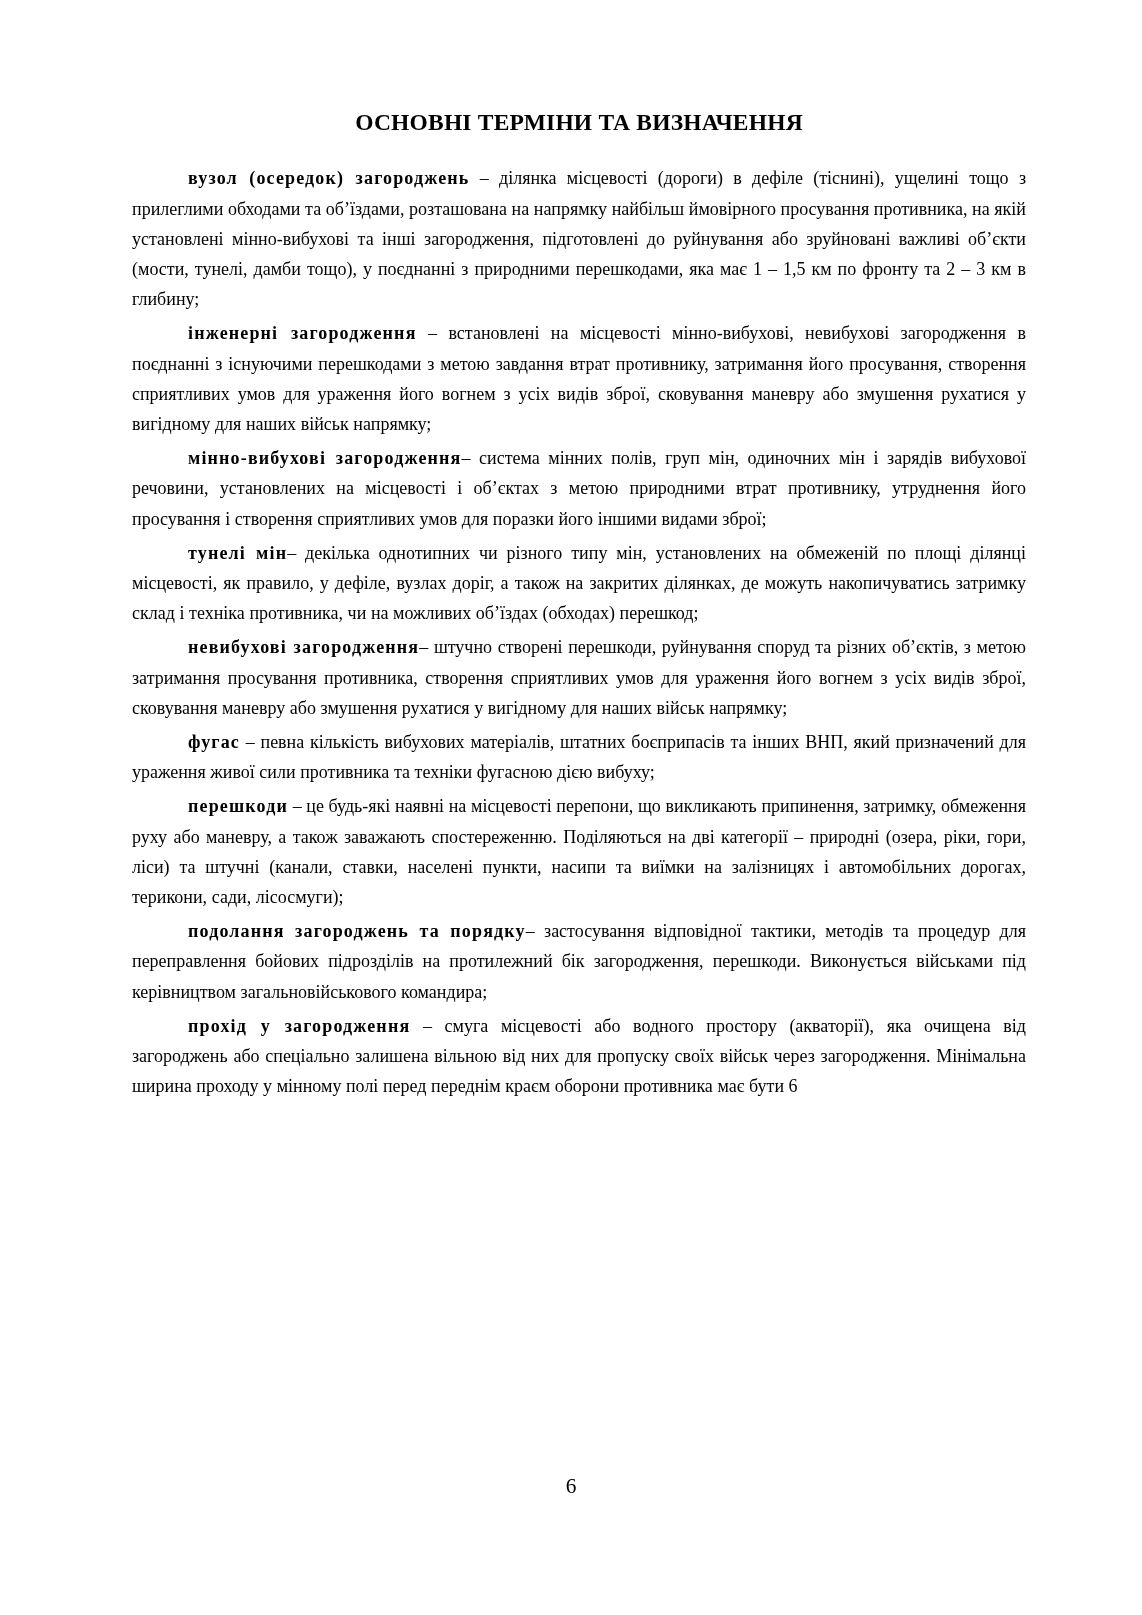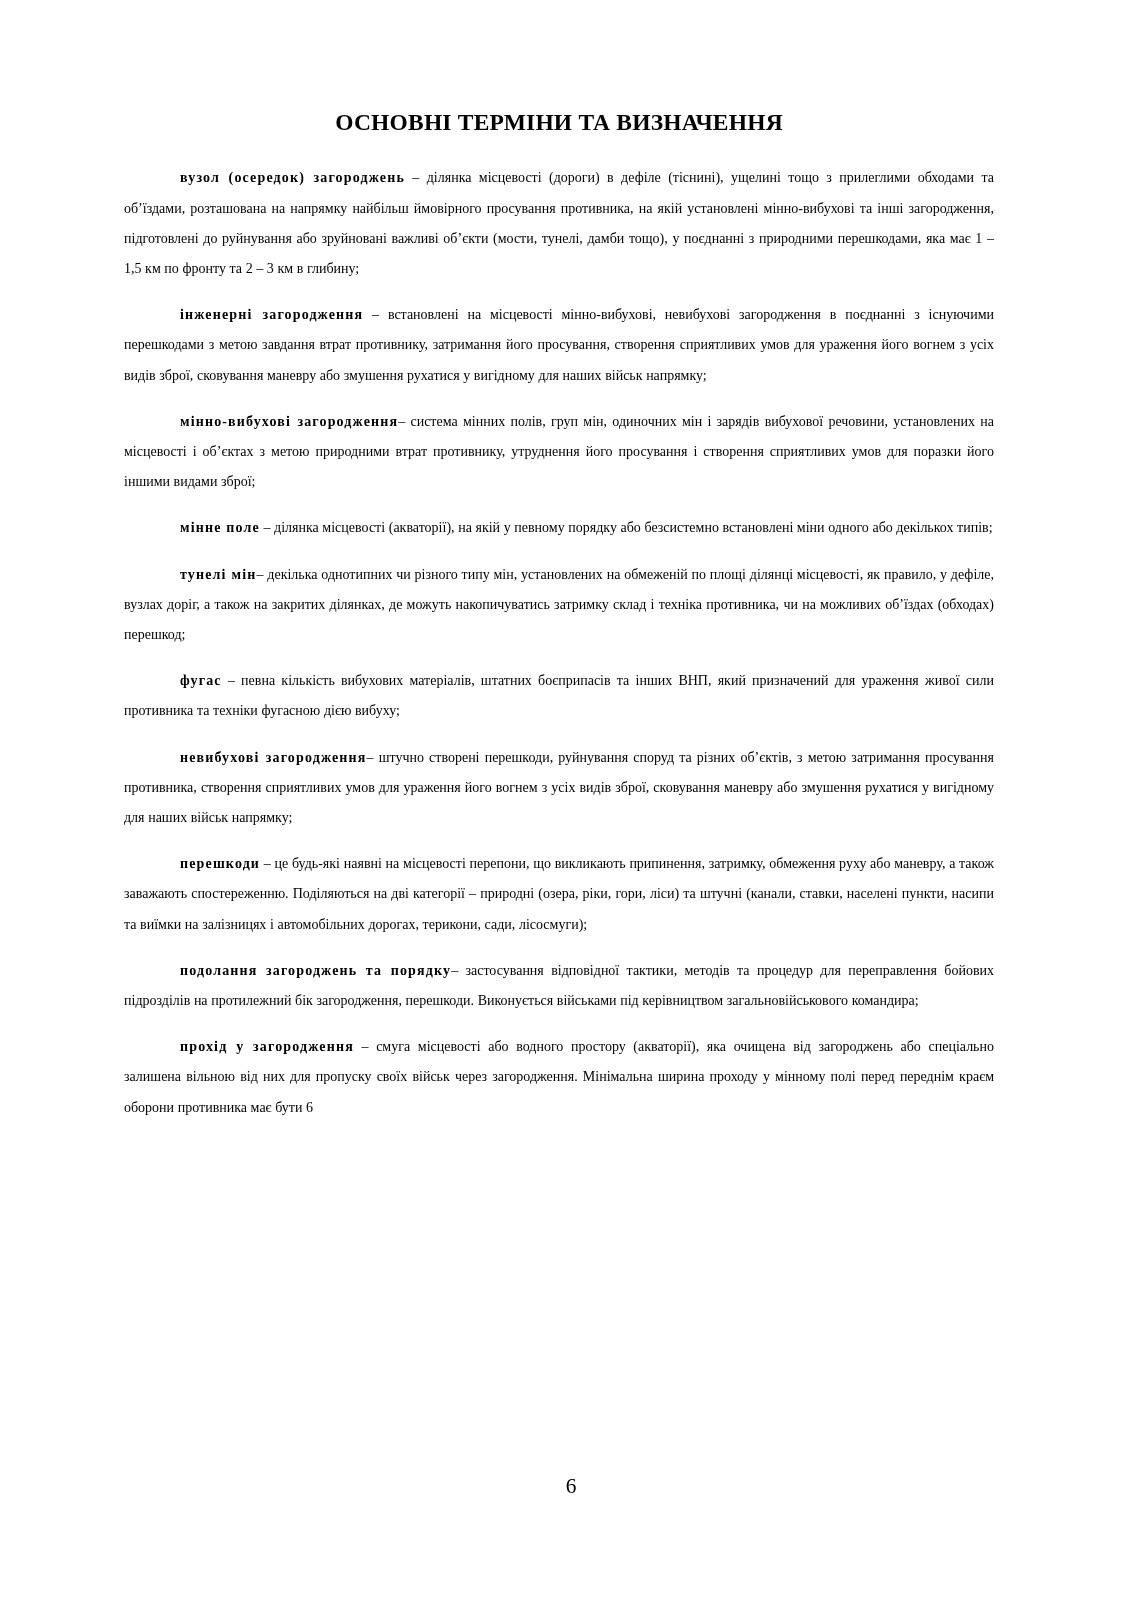--- a/index.html
+++ b/index.html
@@ -12,40 +12,40 @@
     width: 1142px;
     height: 1615px;
     background: #ffffff;
     box-sizing: border-box;
     overflow: hidden;
     font-family: "Liberation Serif", "DejaVu Serif", serif;
     color: #000000;
   }
   .content {
     position: absolute;
-    left: 108px;
+    left: 128px;
     top: 108px;
     width: 902px;
   }
   .doc-title {
     font-size: 23.5px;
     font-weight: bold;
     text-align: center;
     letter-spacing: 0.2px;
     line-height: 1.25;
     margin: 0 0 26px 0;
     white-space: nowrap;
   }
   .para {
-    font-size: 14px;
+    font-size: 18px;
     line-height: 30.2px;
     text-align: justify;
     text-align-last: left;
     text-indent: 56px;
-    margin: 16px;
+    margin: 4px;
     hyphens: none;
     word-spacing: 0.1px;
   }
   .term {
     font-weight: bold;
     letter-spacing: 1.15px;
   }
   .page-number {
     position: absolute;
     left: 0;
@@ -63,27 +63,26 @@
   <div class="content">
 
     <h1 class="doc-title">ОСНОВНІ ТЕРМІНИ ТА ВИЗНАЧЕННЯ</h1>
 
     <p class="para"><span class="term">вузол (осередок) загороджень</span><span> – ділянка місцевості (дороги) в дефіле (тіснині), ущелині тощо з прилеглими обходами та об’їздами, розташована на напрямку найбільш ймовірного просування противника, на якій установлені мінно-вибухові та інші загородження, підготовлені до руйнування або зруйновані важливі об’єкти (мости, тунелі, дамби тощо), у поєднанні з природними перешкодами, яка має 1 – 1,5 км по фронту та 2 – 3 км в глибину;</span></p>
 
     <p class="para"><span class="term">інженерні загородження</span><span> – встановлені на місцевості мінно-вибухові, невибухові загородження в поєднанні з існуючими перешкодами з метою завдання втрат противнику, затримання його просування, створення сприятливих умов для ураження його вогнем з усіх видів зброї, сковування маневру або змушення рухатися у вигідному для наших військ напрямку;</span></p>
 
     <p class="para"><span class="term">мінно-вибухові загородження</span><span>– система мінних полів, груп мін, одиночних мін і зарядів вибухової речовини, установлених на місцевості  і об’єктах з метою природними втрат противнику, утруднення його просування і створення сприятливих умов для поразки його іншими видами зброї;</span></p>
 
-    <p class="para"><span class="term">мінне поле</span><span> – ділянка місцевості (акваторії), на якій у певному порядку або безсистемно встановлені міни одного або декількох типів;</span></p>
 
     <p class="para"><span class="term">тунелі мін</span><span>– декілька однотипних чи різного типу мін, установлених на обмеженій по площі ділянці місцевості, як правило, у дефіле, вузлах доріг, а також на закритих ділянках, де можуть накопичуватись затримку склад і техніка противника, чи на можливих об’їздах (обходах) перешкод;</span></p>
 
+    <p class="para"><span class="term">невибухові загородження</span><span>– штучно створені перешкоди, руйнування споруд та різних об’єктів, з метою затримання просування противника, створення сприятливих умов для ураження його вогнем з усіх видів зброї, сковування маневру або змушення рухатися у вигідному для наших військ напрямку;</span></p>
+
     <p class="para"><span class="term">фугас</span><span> – певна кількість вибухових матеріалів, штатних боєприпасів та інших ВНП, який призначений для ураження живої сили противника та техніки фугасною дією вибуху;</span></p>
-
-    <p class="para"><span class="term">невибухові загородження</span><span>– штучно створені перешкоди, руйнування споруд та різних об’єктів, з метою затримання просування противника, створення сприятливих умов для ураження його вогнем з усіх видів зброї, сковування маневру або змушення рухатися у вигідному для наших військ напрямку;</span></p>
 
     <p class="para"><span class="term">перешкоди</span><span> – це будь-які наявні на місцевості перепони, що викликають припинення, затримку, обмеження руху або маневру, а також заважають спостереженню. Поділяються на дві категорії – природні (озера, ріки, гори, ліси) та штучні (канали, ставки, населені пункти, насипи та виїмки на залізницях і автомобільних дорогах, терикони, сади, лісосмуги);</span></p>
 
     <p class="para"><span class="term">подолання загороджень та порядку</span><span>– застосування відповідної тактики, методів та процедур для переправлення бойових підрозділів на протилежний бік загородження, перешкоди. Виконується військами під керівництвом загальновійськового командира;</span></p>
 
     <p class="para"><span class="term">прохід у загородження</span><span> – смуга місцевості або водного простору (акваторії), яка очищена від загороджень або спеціально залишена вільною від них для пропуску своїх військ через загородження. Мінімальна ширина проходу у мінному полі перед переднім краєм оборони противника має бути 6</span></p>
 
   </div>
 
   <div class="page-number">6</div>

